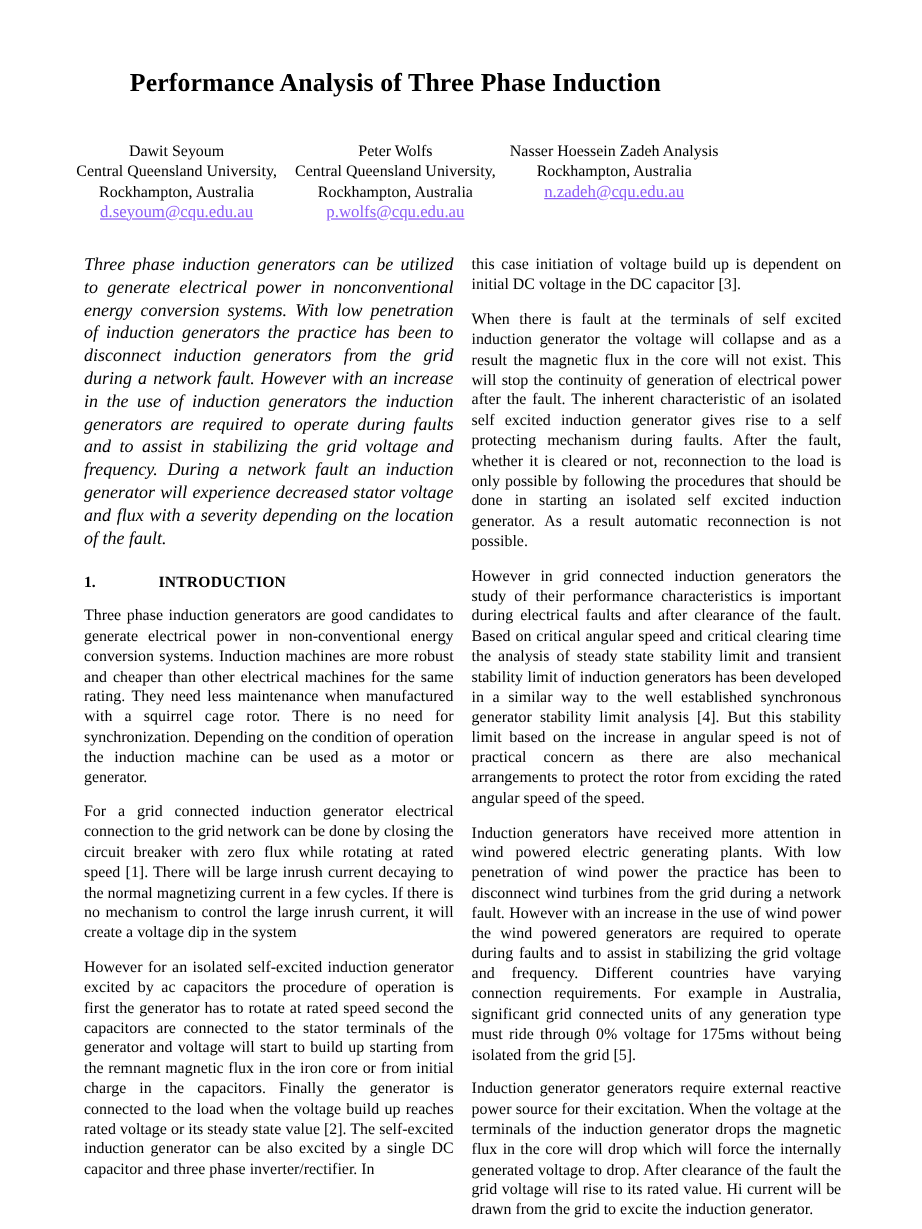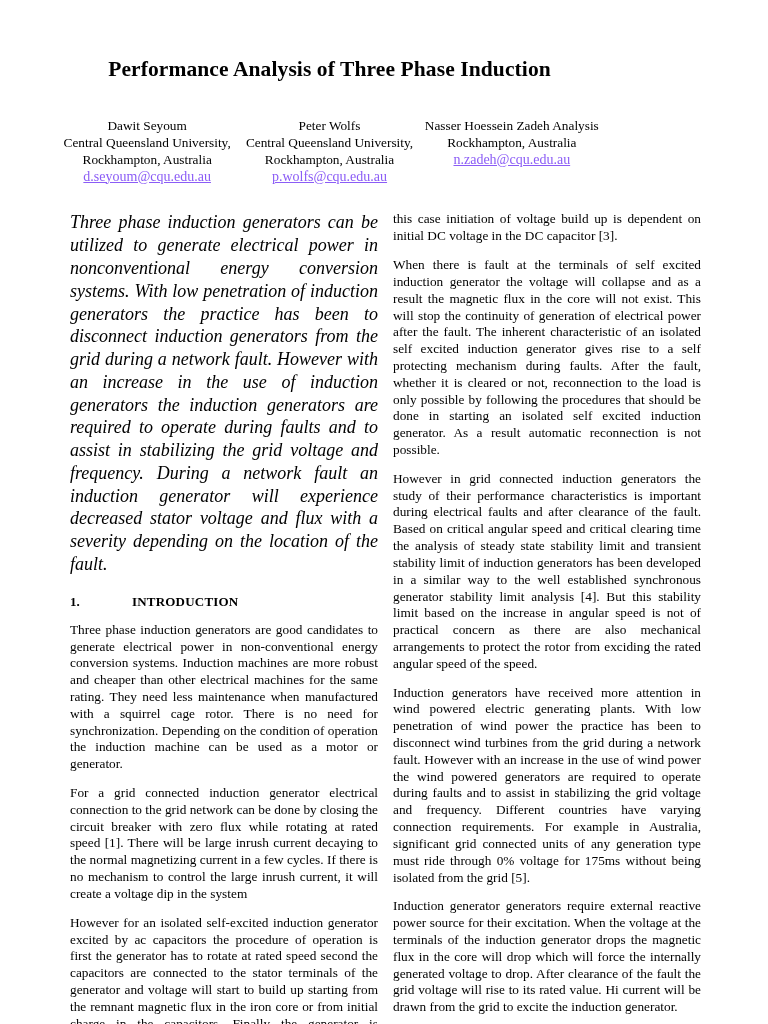--- a/index.html
+++ b/index.html
@@ -95,21 +95,21 @@
     line-height: 1.265;
     text-align: justify;
     text-justify: inter-word;
     hyphens: none;
   }
   p.body.last { margin-bottom: 0; }
 
   p.abstract {
     font-style: italic;
     margin: 0 0 13px 0;
-    font-size: 18px;
+    font-size: 15px;
     line-height: 1.265;
     text-align: justify;
   }
 
   .section-heading {
     margin: 18px 0 12px 0;
     font-size: 13px;
     font-weight: bold;
     display: flex;
   }

